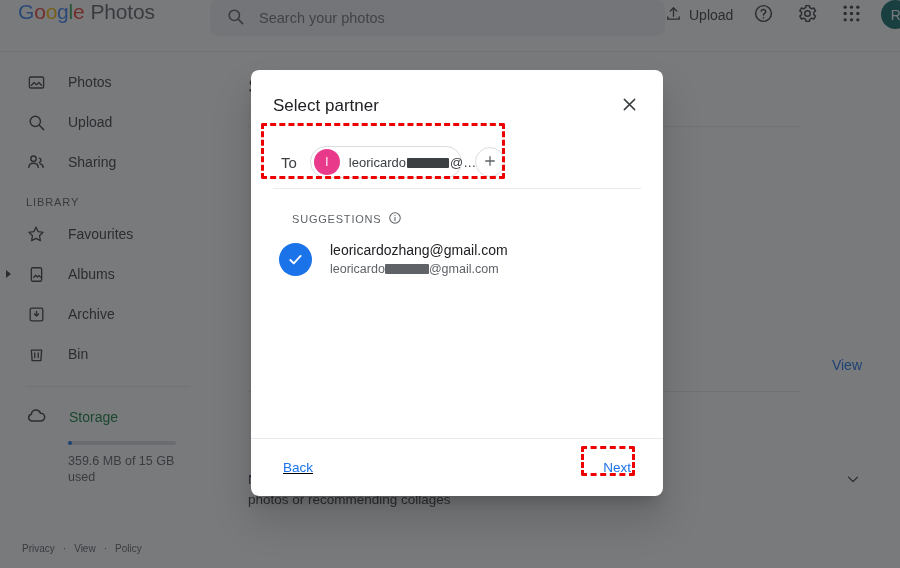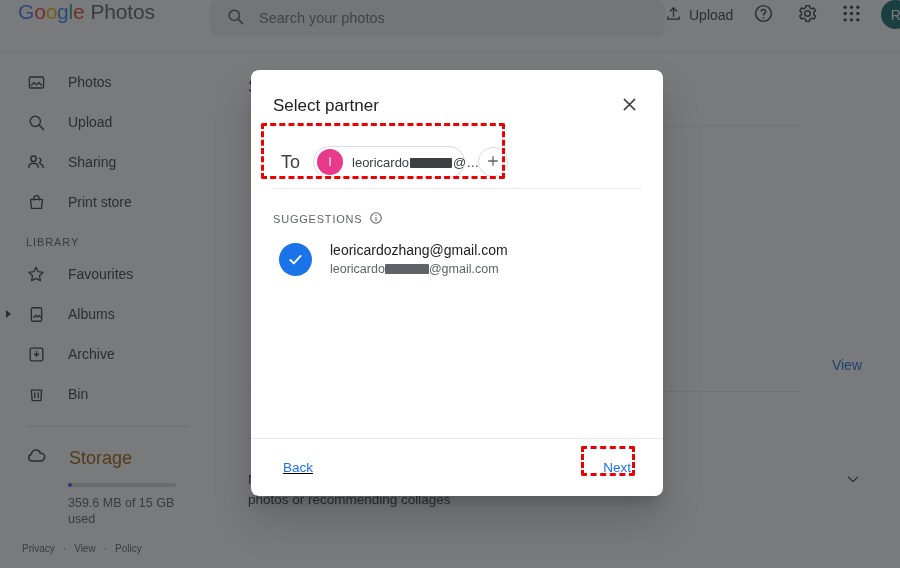--- a/index.html
+++ b/index.html
@@ -78,21 +78,21 @@
     align-items:center; justify-content:center; }
   .expander { position:absolute; left:6px; width:0;height:0;
     border-left:5px solid #3c4043; border-top:4px solid transparent;
     border-bottom:4px solid transparent; }
   .section-label {
     font-size:11px; letter-spacing:.9px; color:#5f6368;
     padding:14px 0 6px 26px; text-transform:uppercase;
   }
   .side-divider { height:1px; background:#e8eaed; margin:12px 20px 0 26px; }
   .storage { padding:18px 20px 0 26px; }
-  .storage-head { display:flex; align-items:center; gap:22px; font-size:18px; color:#a16207;}
+  .storage-head { display:flex; align-items:center; gap:22px; font-size:14px; color:#15803d;}
   .bar { height:4px; border-radius:2px; background:#dadce0; margin:12px 0 8px 42px; width:108px; }
   .bar > i { display:block; height:4px; border-radius:2px; background:#1a73e8; width:4px; }
   .storage-text { font-size:12.5px; color:#5f6368; line-height:16px; margin-left:42px; width:110px;}
   .side-foot {
     margin-top:auto; padding:0 0 14px 22px;
     font-size:10px; color:#5f6368; display:flex; gap:8px; align-items:center;
   }
   .side-foot a { color:#5f6368; text-decoration:none; cursor:pointer; }
 
   
@@ -120,21 +120,21 @@
   }
   .modal-head {
     display:flex; align-items:center; padding:24px 22px 0 22px;
   }
   .modal-title { font-size:17px; color:#202124; }
   .modal-close { margin-left:auto; width:24px;height:24px; cursor:pointer;
     display:flex; align-items:center; justify-content:center; background:none; border:none; }
 
   .to-area { position:relative; margin:22px 22px 0 22px; }
   .to-row { display:flex; align-items:center; gap:13px; padding:6px 0 10px 8px; }
-  .to-label { font-size:18px; color:#3c4043; }
+  .to-label { font-size:15px; color:#3c4043; }
   .chip {
     display:flex; align-items:center; gap:9px;
     height:32px; border:1px solid #dadce0; border-radius:16px;
     padding:0 14px 0 3px; max-width:152px; background:#fff; cursor:pointer;
   }
   .chip-avatar {
     width:26px; height:26px; border-radius:50%; background:#E8398B;
     color:#fff; font-size:12px; display:flex; align-items:center;
     justify-content:center; flex:none;
   }
@@ -148,20 +148,21 @@
   }
   .hl-box { position:absolute; border:3px dashed #ee0000; border-radius:2px; pointer-events:none; }
   #hl-to { left:-12px; top:-17px; width:244px; height:56px; }
 
   .to-underline { height:1px; background:#e8eaed; margin:0 22px; }
 
   .sugg-label {
     font-size:11px; letter-spacing:.8px; color:#5f6368;
     padding:22px 22px 0 22px; display:flex; align-items:center; gap:7px;
     text-transform:uppercase;
+    margin-left:19px;
   }
   .sugg-list { padding:14px 22px 0 22px; flex:1; }
   .sugg-item { display:flex; align-items:center; gap:18px; cursor:pointer; padding-left:6px;}
   .check {
     width:33px; height:33px; border-radius:50%; background:#1a73e8;
     display:flex; align-items:center; justify-content:center; flex:none;
   }
   .sugg-primary { font-size:14px; color:#202124; line-height:19px; }
   .sugg-secondary { font-size:12.5px; color:#5f6368; line-height:18px; }
   .redact2 { display:inline-block; width:44px; height:10px; background:#5f6368;
@@ -280,29 +281,20 @@
           <svg width="20" height="20" viewBox="0 0 24 24" fill="none" stroke="#3c4043" stroke-width="1.7">
             <circle cx="9" cy="8" r="3.2"></circle>
             <path d="M3.4 18.5c0-3.1 2.5-5 5.6-5s5.6 1.9 5.6 5" stroke-linecap="round"></path>
             <path d="M16 7.4a2.7 2.7 0 0 1 0 5.2" stroke-linecap="round"></path>
             <path d="M17 14.2c2 .5 3.6 2 3.6 4.3" stroke-linecap="round"></path>
           </svg>
         </span>
         <span>Sharing</span>
       </div>
 
-      <div class="nav-item">
-        <span class="nicon">
-          <svg width="19" height="19" viewBox="0 0 24 24" fill="none" stroke="#3c4043" stroke-width="1.7">
-            <path d="M4.5 8h15l-1.2 11.5h-12.6z" stroke-linejoin="round"></path>
-            <path d="M8.8 9V6.6a3.2 3.2 0 0 1 6.4 0V9" stroke-linecap="round"></path>
-          </svg>
-        </span>
-        <span>Print store</span>
-      </div>
 
       <div class="section-label">Library</div>
 
       <div class="nav-item">
         <span class="nicon">
           <svg width="20" height="20" viewBox="0 0 24 24" fill="none" stroke="#3c4043" stroke-width="1.6" stroke-linejoin="round">
             <path d="M12 3.8l2.6 5.4 5.9.8-4.3 4.1 1.1 5.9L12 17.2l-5.3 2.8 1.1-5.9-4.3-4.1 5.9-.8z"></path>
           </svg>
         </span>
         <span>Favourites</span>

